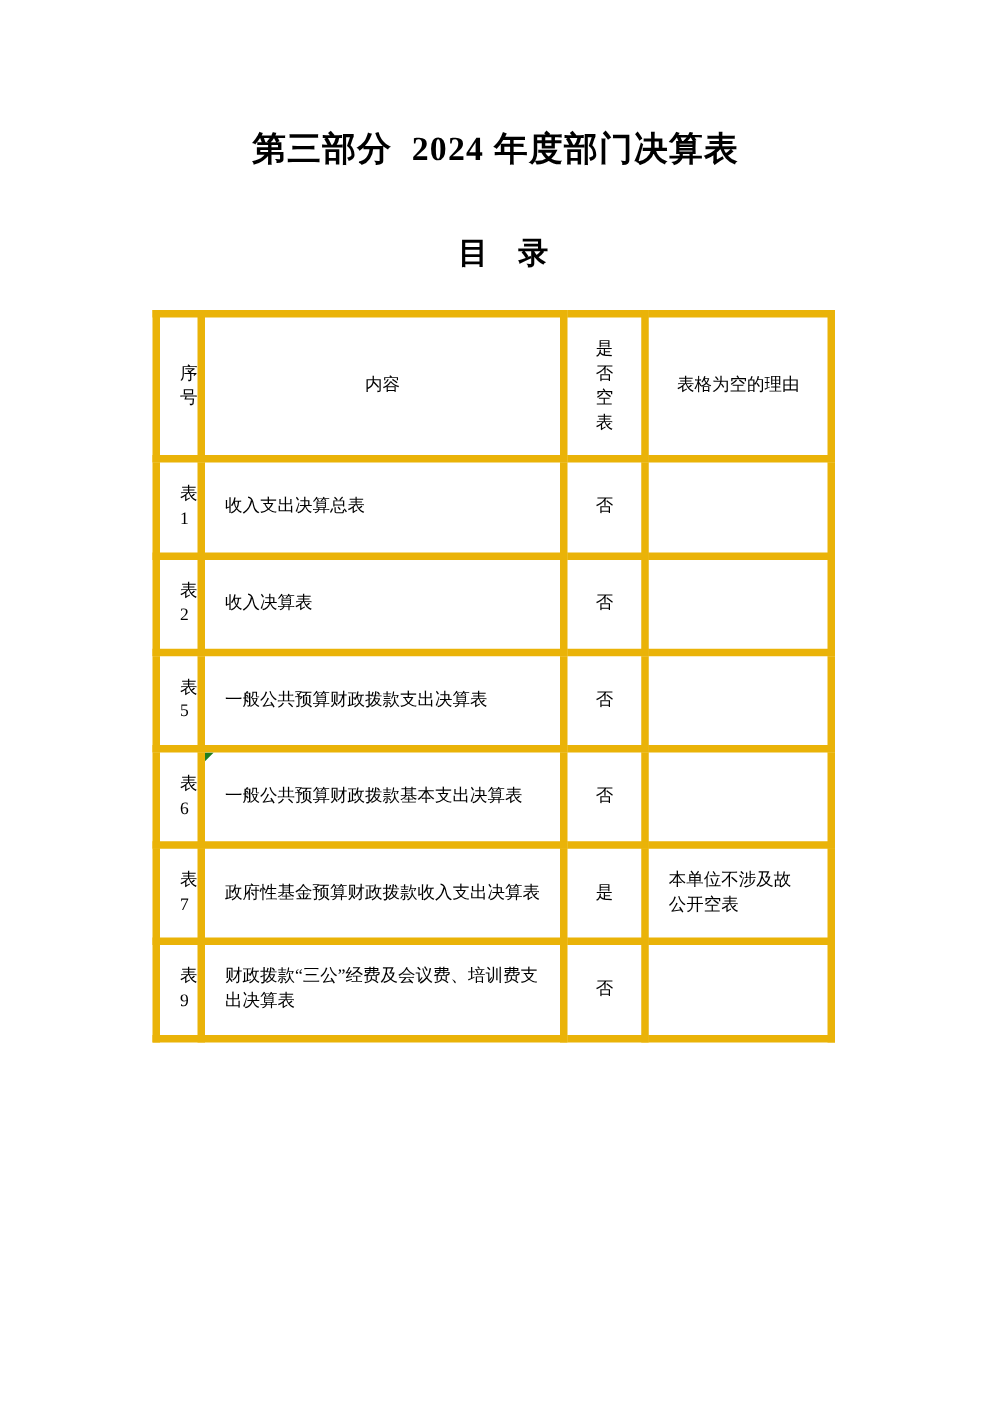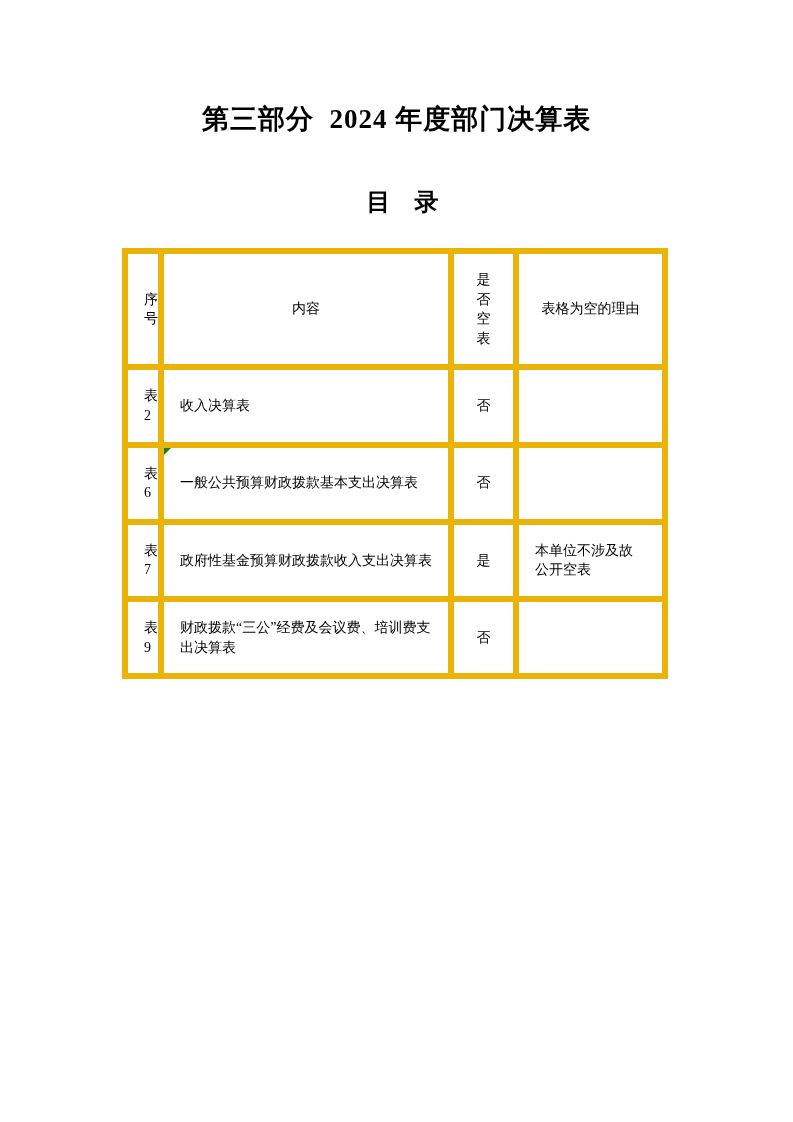--- a/index.html
+++ b/index.html
@@ -97,22 +97,34 @@
   <thead>
     <tr>
       <th class="col-no">序号</th>
       <th class="col-content">内容</th>
       <th class="col-empty">是否空表</th>
       <th class="col-reason">表格为空的理由</th>
     </tr>
   </thead>
   <tbody>
     <tr>
+      <td class="cell-no">表1</td>
+      <td class="cell-content">收入支出决算总表</td>
+      <td class="cell-empty">否</td>
+      <td class="cell-reason"></td>
+    </tr>
+    <tr>
       <td class="cell-no">表2</td>
       <td class="cell-content">收入决算表</td>
+      <td class="cell-empty">否</td>
+      <td class="cell-reason"></td>
+    </tr>
+    <tr>
+      <td class="cell-no">表5</td>
+      <td class="cell-content">一般公共预算财政拨款支出决算表</td>
       <td class="cell-empty">否</td>
       <td class="cell-reason"></td>
     </tr>
     <tr>
       <td class="cell-no">表6</td>
       <td class="cell-content">
         <span class="flag-triangle"></span><span>一般公共预算财政拨款基本支出决算表</span>
       </td>
       <td class="cell-empty">否</td>
       <td class="cell-reason"></td>

